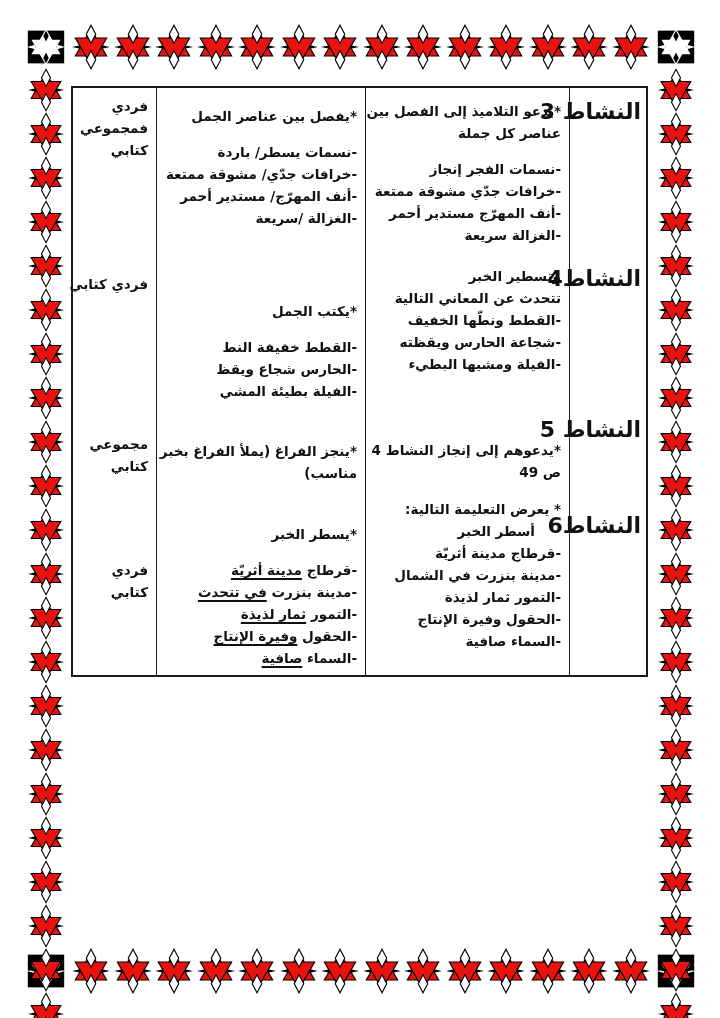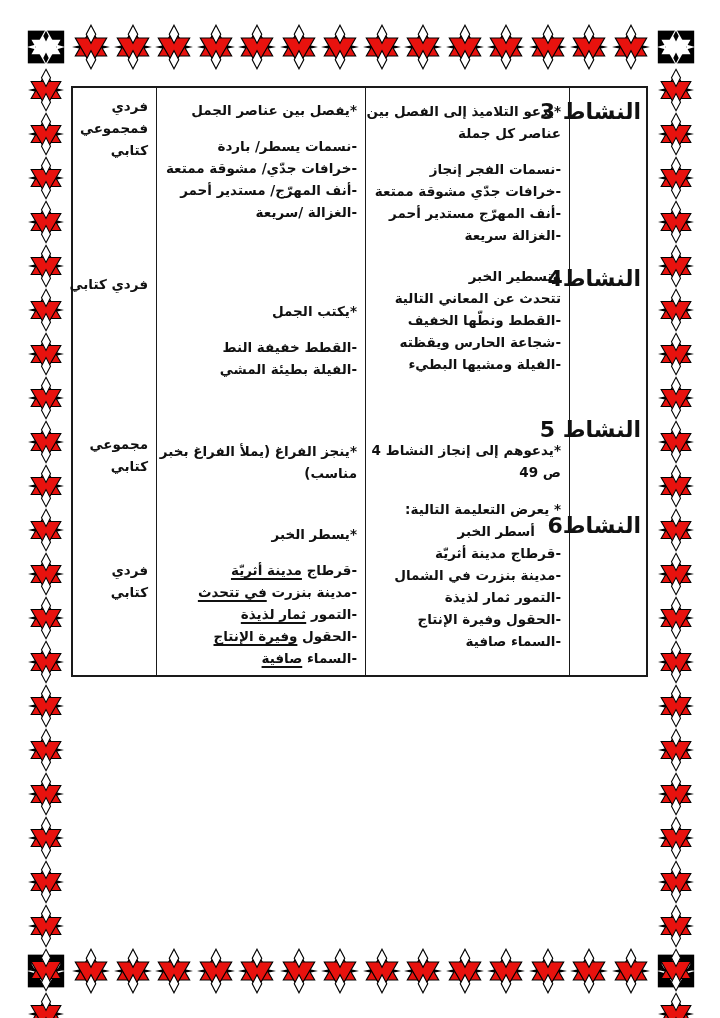--- a/index.html
+++ b/index.html
@@ -39,21 +39,21 @@
   .line.gap { margin-top:14px; }
   .line.ind { padding-right:34px; }
   .ul { text-decoration:underline; text-decoration-thickness:1.5px; text-underline-offset:3px; }
 
   .act-label { font-size:22px; line-height:24px; text-align:right; padding:0 5px; white-space:nowrap; }
 
   .act.r1 { padding-top:12px; }  .act.r2 { padding-top:15px; }
   .act.r3 { padding-top:11px; }  .act.r4 { padding-top:27px; }
   .teach.r1 { padding-top:12px; } .teach.r2 { padding-top:13px; }
   .teach.r3 { padding-top:32px; } .teach.r4 { padding-top:11px; }
-  .stud.r1 { padding-top:11px; }  .stud.r2 { padding-top:48px; }
+  .stud.r1 { padding-top:17px; }  .stud.r2 { padding-top:48px; }
   .stud.r3 { padding-top:33px; }  .stud.r4 { padding-top:36px;padding-left:48px; }
   .mode.r1 { padding-top:7px; }   .mode.r2 { padding-top:21px; }
   .mode.r3 { padding-top:26px; }  .mode.r4 { padding-top:72px; }
 </style>
 </head>
 <body>
 
 <div class="page">
 
   <svg width="0" height="0" style="position:absolute" aria-hidden="true">
@@ -358,20 +358,21 @@
     <div class="cell teach r2">
         <div class="line">وتسطير الخبر</div>
         <div class="line">تتحدث عن المعاني التالية</div>
         <div class="line">-القطط ونطّها الخفيف</div>
         <div class="line">-شجاعة الحارس ويقظته</div>
         <div class="line">-الفيلة ومشيها البطيء</div>
       </div>
     <div class="cell stud r2">
         <div class="line">*يكتب الجمل</div>
         <div class="line gap">-القطط خفيفة النط</div>
+        <div class="line">-الحارس شجاع ويقظ</div>
         <div class="line">-الفيلة بطيئة المشي</div>
       </div>
     <div class="cell mode r2">
         <div class="line">فردي كتابي</div>
       </div>
 
     <div class="cell act r3">
       <div class="act-label">النشاط 5</div>
     </div>
     <div class="cell teach r3">

